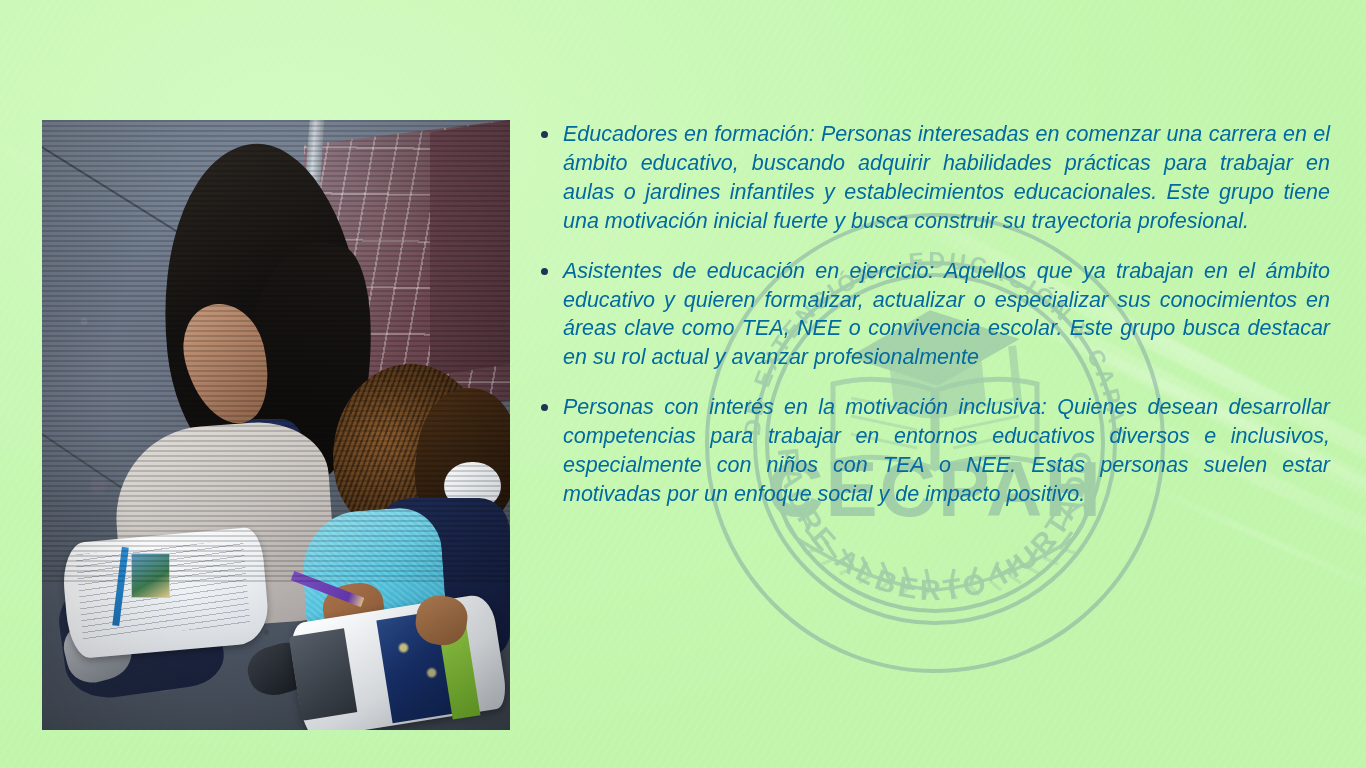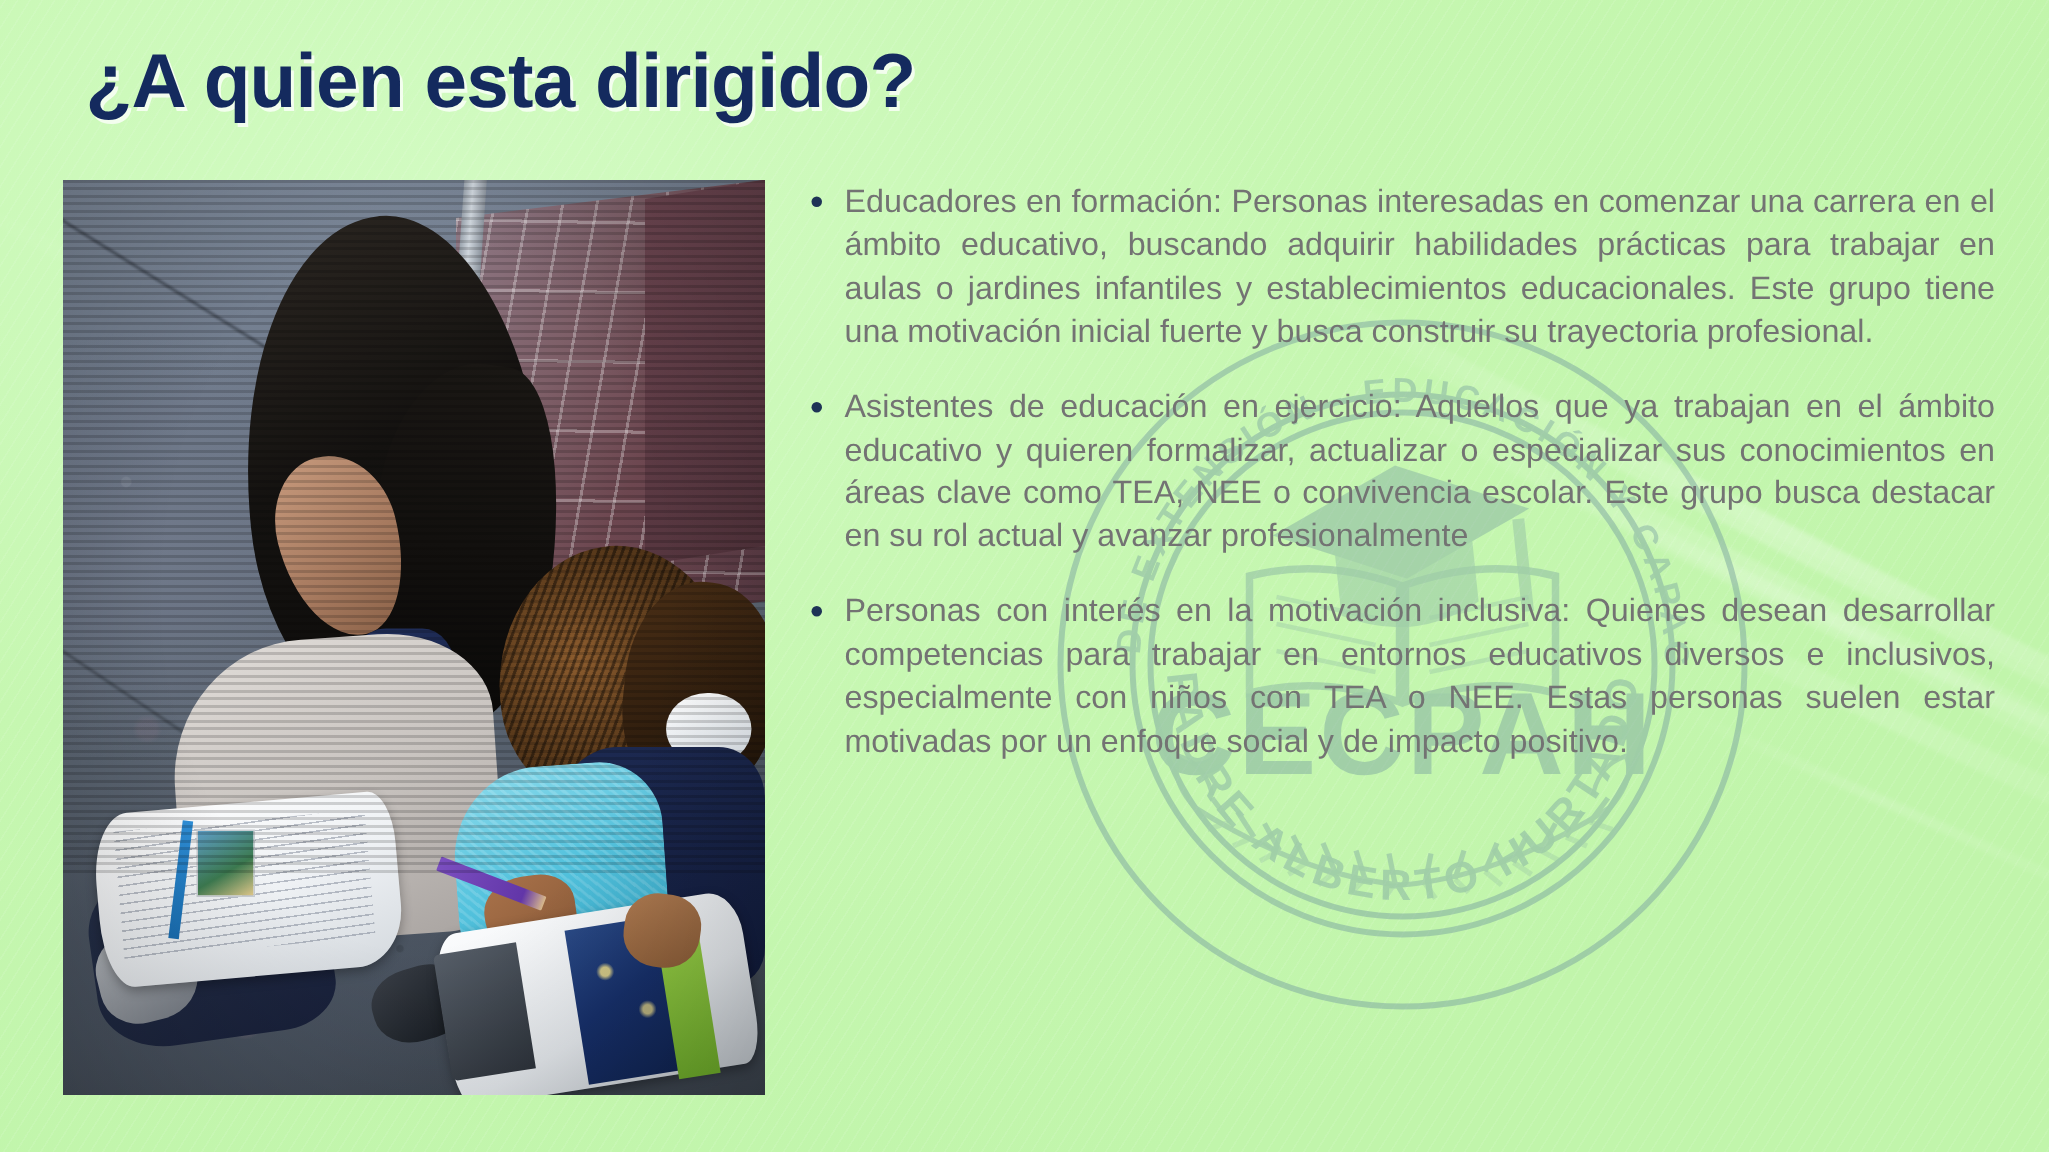--- a/index.html
+++ b/index.html
@@ -323,23 +323,24 @@
     list-style: none;
     margin: 0;
     padding: 0;
   }
   li.bullet {
     position: relative;
     padding-left: 31px;
     margin-bottom: 21px;
     font-size: 21.5px;
     line-height: 1.345;
-    color: #737373;
+    color: #0369a1;
     text-align: justify;
     text-justify: inter-word;
+    font-style: italic;
   }
   li.bullet:last-child { margin-bottom: 0; }
   li.bullet::before {
     content: "";
     position: absolute;
     left: 9px;
     top: 11px;
     width: 7px;
     height: 7px;
     border-radius: 50%;
@@ -402,21 +403,20 @@
 
       <text font-family="'Liberation Sans', sans-serif" font-size="23" font-weight="700" letter-spacing="3.4" fill="#7fa9a1" opacity="0.9">
         <textPath href="#arcTop" startOffset="50%" text-anchor="middle">CENTRO DE EXTENSIÓN - EDUCACIÓN Y CAPACITACIÓN</textPath>
       </text>
       <text font-family="'Liberation Sans', sans-serif" font-size="29" font-weight="700" letter-spacing="4" fill="#7fa9a1" opacity="0.9">
         <textPath href="#arcBottom" startOffset="50%" text-anchor="middle">PADRE ALBERTO HURTADO</textPath>
       </text>
     </svg>
   </div>
 
-  <h1 id="title">¿A quien esta dirigido?</h1>
 
   <div id="photo-frame">
     <div id="photo">
       <div class="ph-ground"></div>
       <div class="ph-crack"></div>
       <div class="ph-crack2"></div>
       <div class="ph-brick"></div>
       <div class="ph-brick-dark"></div>
       <div class="ph-post"></div>
 

